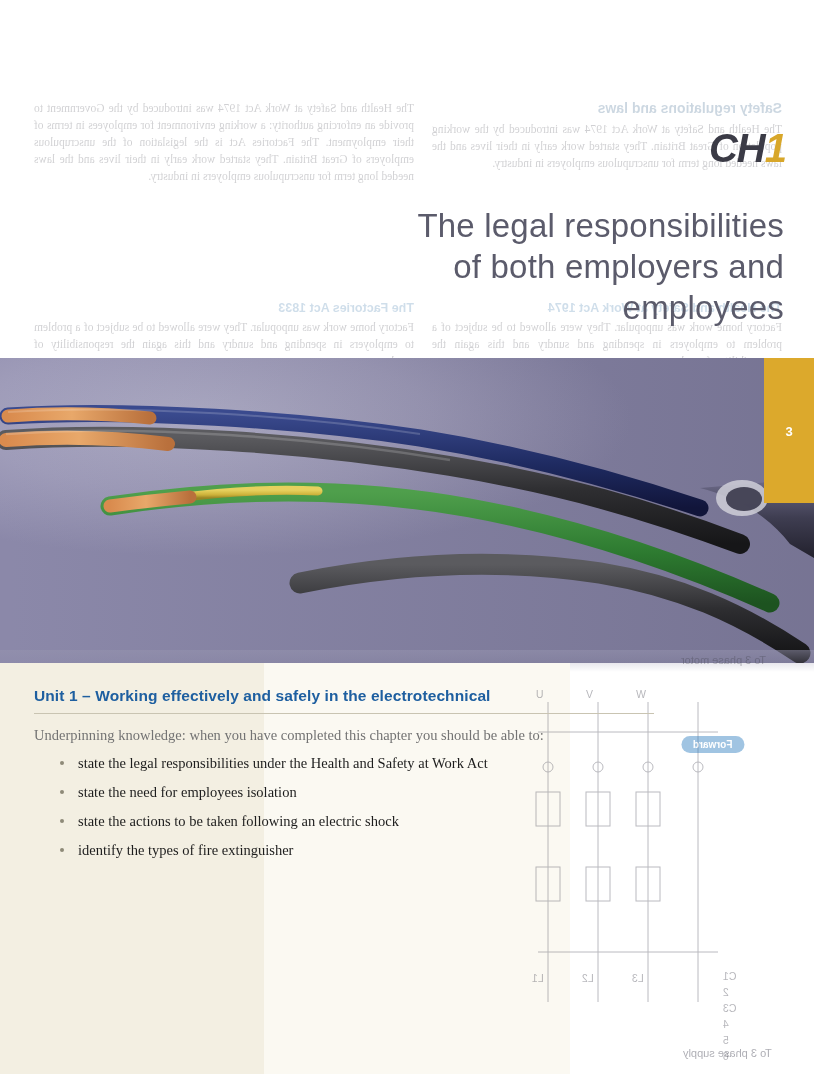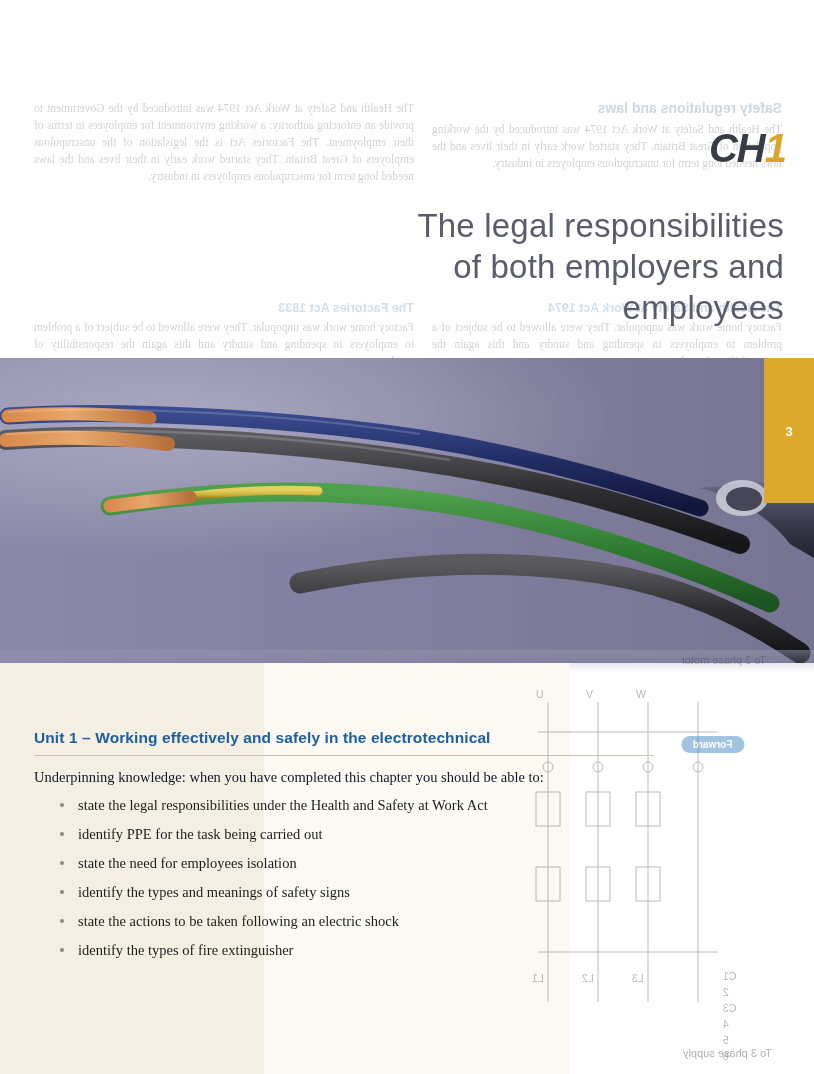--- a/index.html
+++ b/index.html
@@ -171,40 +171,40 @@
     top: 650px;
     width: 814px;
     height: 22px;
     background: linear-gradient(180deg, rgba(150,148,175,0.55), rgba(255,255,255,0));
   }
 
   
   .outcome {
     position: absolute;
     left: 34px;
-    top: 726px;
+    top: 684px;
     width: 620px;
   }
   .outcome-title {
     color: #1e5fa0;
     font-weight: bold;
     font-size: 15.5px;
     line-height: 23px;
     letter-spacing: 0.1px;
   }
   .outcome-rule {
     margin-top: 6px;
     border-bottom: 1px solid #c9c4b2;
     width: 620px;
   }
   .outcome-intro {
     margin-top: 13px;
     font-family: "Liberation Serif", serif;
     font-size: 14.5px;
-    color: #0f172a;
+    color: #737373;
   }
   ul.outcome-list {
     list-style: none;
     margin: 10px 0 16px 0;
     padding: 0;
   }
   ul.outcome-list li {
     position: relative;
     font-family: "Liberation Serif", serif;
     font-size: 14.5px;
@@ -400,21 +400,19 @@
   <div class="ghost-btn" style="right:70px; top:736px; opacity:0.45;">Forward</div>
 
   <div class="outcome">
     <div class="outcome-title">
       <div>Unit 1 – Working effectively and safely in the electrotechnical</div>
     </div>
     <div class="outcome-rule"></div>
     <div class="outcome-intro">Underpinning knowledge: when you have completed this chapter you should be able to:</div>
     <ul class="outcome-list">
       <li>state the legal responsibilities under the Health and Safety at Work Act</li>
-      <li>identify PPE for the task being carried out</li>
       <li>state the need for employees isolation</li>
-      <li>identify the types and meanings of safety signs</li>
       <li>state the actions to be taken following an electric shock</li>
       <li>identify the types of fire extinguisher</li>
     </ul>
   </div>
 
 </div>
 
 </body></html>

